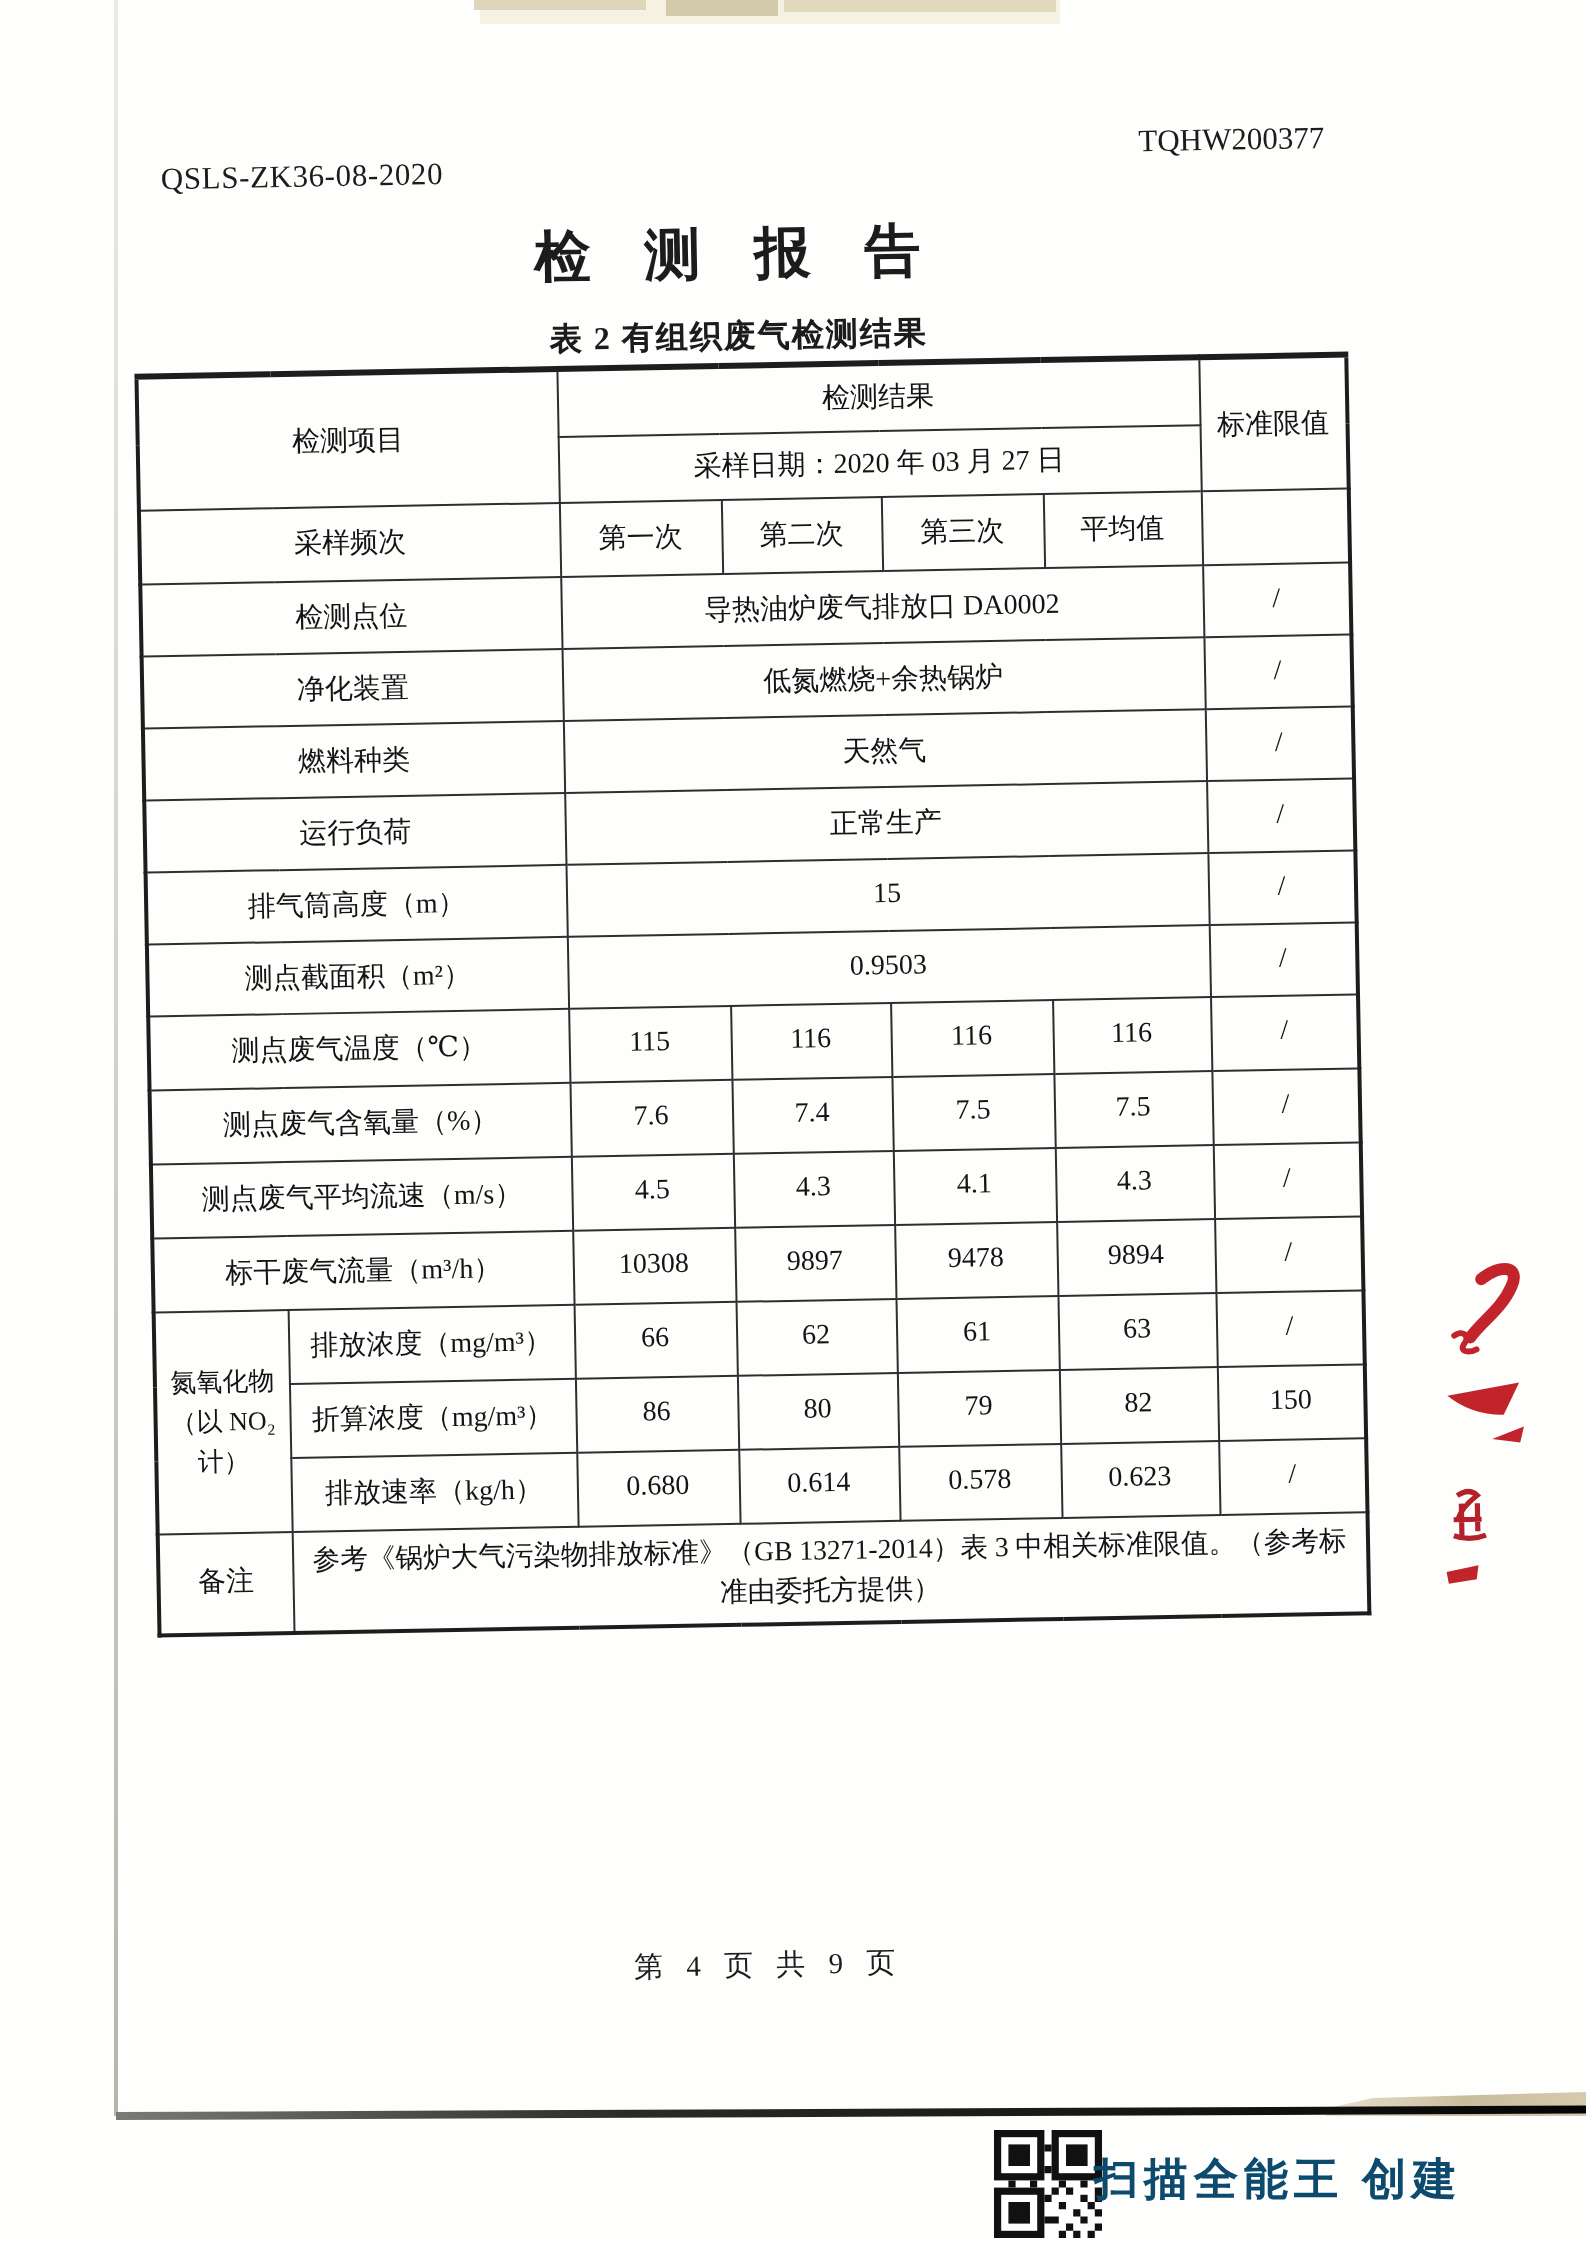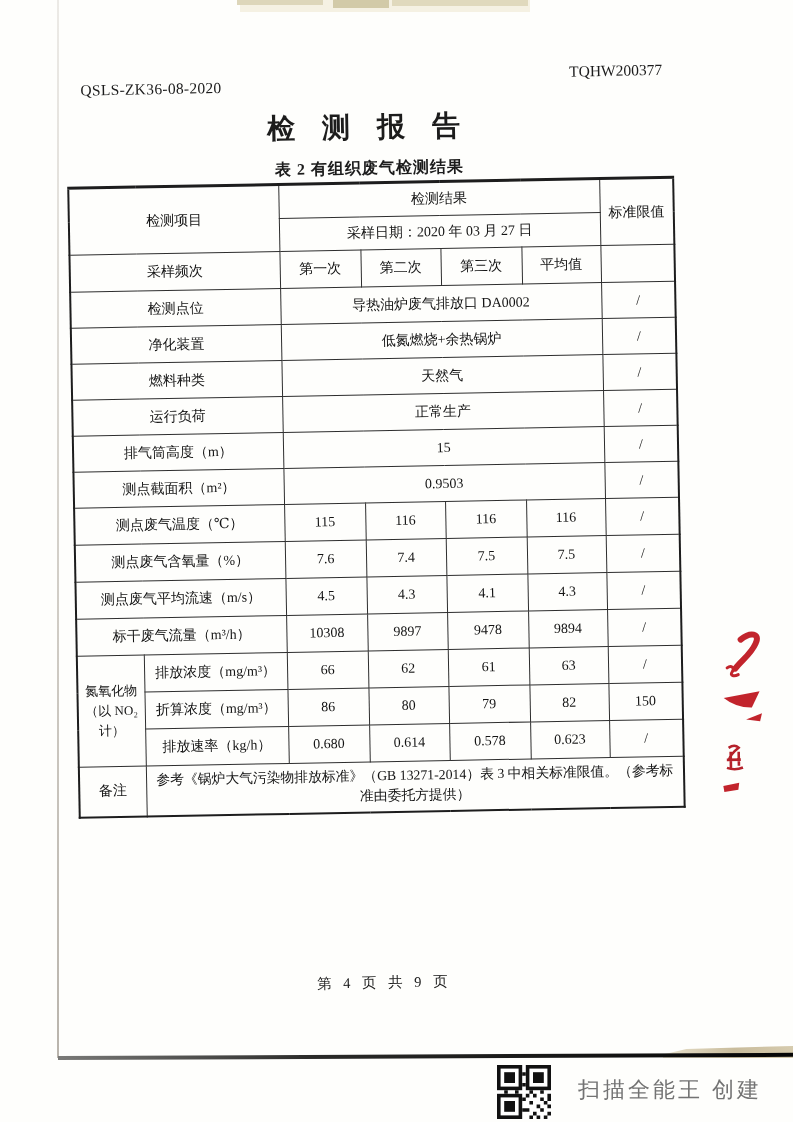--- a/index.html
+++ b/index.html
@@ -40,22 +40,22 @@
     overflow:hidden;}
   table.report{border:2px solid #1d1d1d;border-top-width:3px;}
   tr.h34{height:34px}tr.h33{height:33px}tr.h37{height:37px}tr.h36{height:36px}tr.h50{height:50px}
   td.remark-text{text-align:left;padding:3px 8px;line-height:1.5;font-size:13.8px;}
   td.grp{font-size:13px;line-height:1.55;padding:1px 2px;}
   td.lbl{letter-spacing:0;}
   
   .stamp{position:absolute;left:708px;top:634px;}
   
   .qr{position:absolute;left:497px;top:1065px;}
-  .wm-text{position:absolute;left:578px;top:1075px;font-size:22px;color:#737373;
-    letter-spacing:3px;font-family:"Liberation Sans","DejaVu Sans",sans-serif;}
+  .wm-text{position:absolute;left:547px;top:1075px;font-size:22px;color:#0c4a6e;
+    letter-spacing:3px;font-family:"Liberation Sans","DejaVu Sans",sans-serif;font-weight:bold;}
 </style>
 </head>
 <body>
 
 <div class="left-crease"></div>
 <div class="top-tan t4"></div>
 <div class="top-tan t1"></div>
 <div class="top-tan t2"></div>
 <div class="top-tan t3"></div>
 <div class="bottom-tan-wedge"></div>

